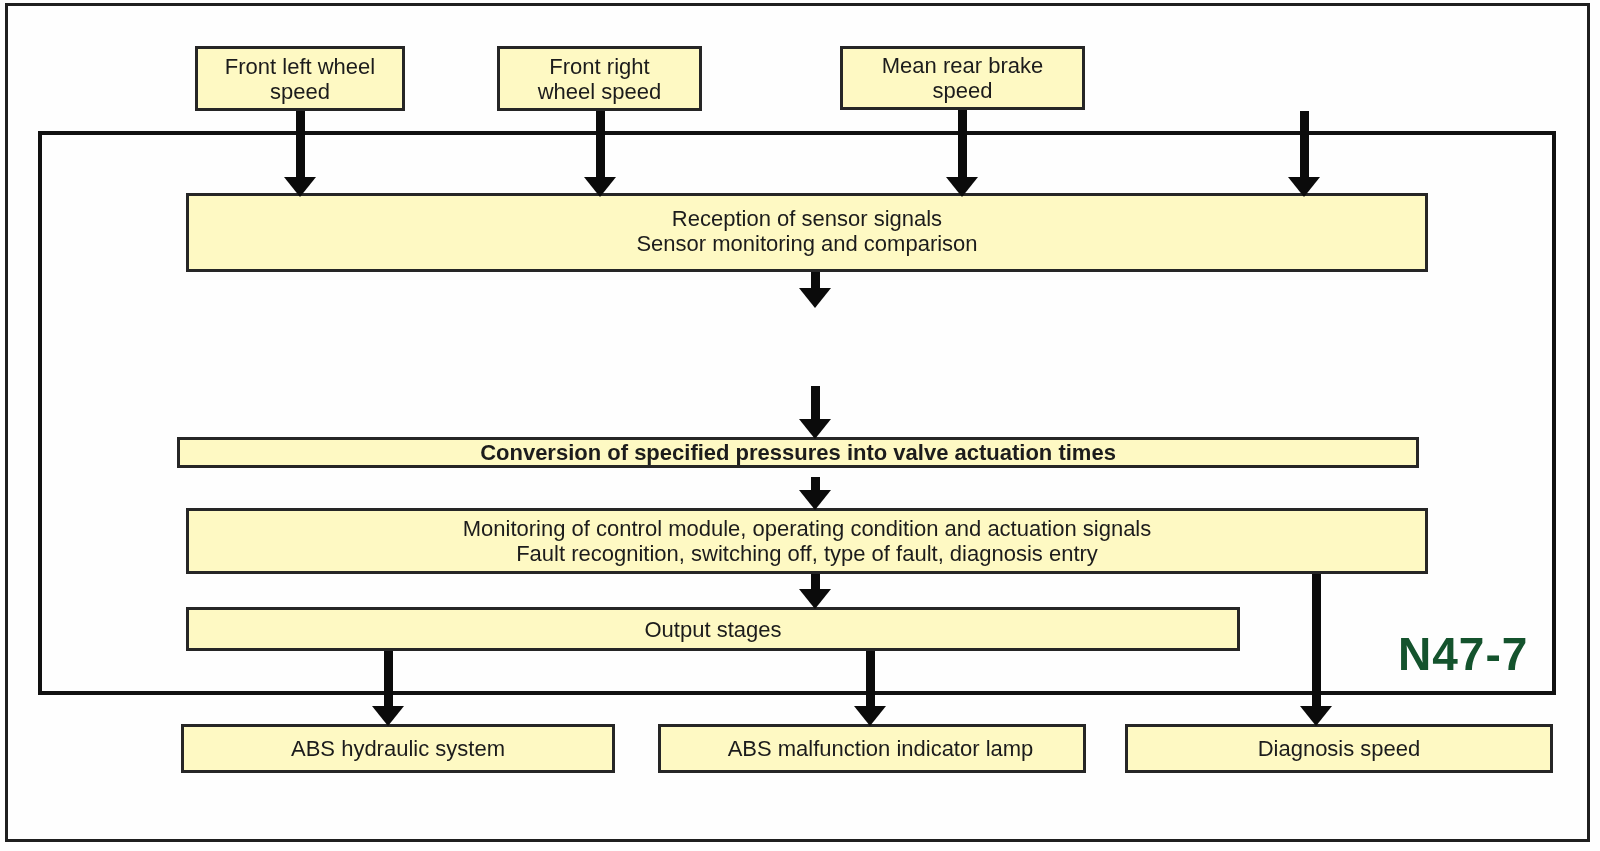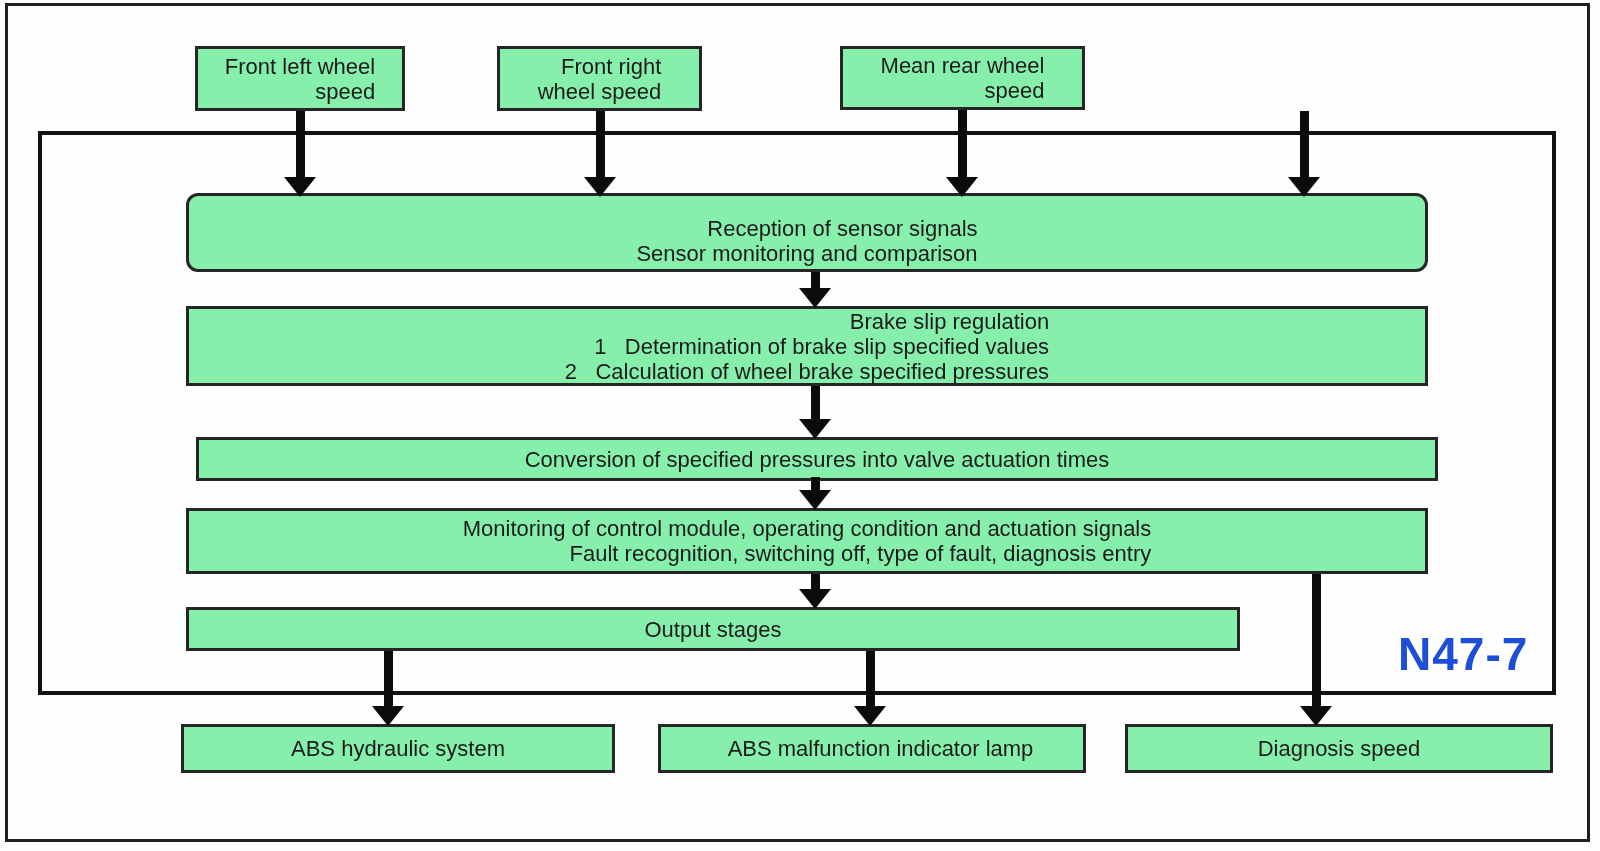--- a/index.html
+++ b/index.html
@@ -11,30 +11,30 @@
   }
   .frame {
     position:absolute; left:5px; top:3px; width:1585px; height:839px;
     border:3px solid #1f1f1f; box-sizing:border-box; background:transparent;
   }
   .ecu {
     position:absolute; left:38px; top:131px; width:1518px; height:564px;
     border:4px solid #111; box-sizing:border-box; background:transparent;
   }
   .box {
-    position:absolute; border:3px solid #262626; background:#86efac;
+    position:absolute; border:3px solid #262626; background:#fef9c3;
     box-sizing:border-box;
     display:flex; align-items:center; justify-content:center;
-    text-align:right; font-size:22px; line-height:25px;
+    text-align:center; font-size:22px; line-height:25px;
     white-space:pre-wrap; z-index:2;
   }
-  .box.top-align { align-items:flex-start; padding-top:20px;border-radius:12px; }
+  .box.top-align { align-items:flex-start; padding-top:10px; }
   .module-id {
     position:absolute; left:1398px; top:631px;
-    font-size:46px; line-height:46px; font-weight:bold; color:#1d4ed8;
+    font-size:46px; line-height:46px; font-weight:bold; color:#14532d;
     letter-spacing:1px; z-index:2;
   }
   .varrow { position:absolute; width:32px; z-index:5; }
   .varrow .shaft {
     position:absolute; left:50%; margin-left:-4.5px; width:9px;
     top:0; bottom:12px; background:#0b0b0b;
   }
   .varrow .head {
     position:absolute; left:50%; margin-left:-16px; bottom:0;
     width:0; height:0;
@@ -46,31 +46,28 @@
 <body>
 
 <div class="canvas">
 
   <div class="frame"></div>
 
   <div class="box" style="left:195px; top:46px; width:210px; height:65px;">Front left wheel
 speed</div>
   <div class="box" style="left:497px; top:46px; width:205px; height:65px;">Front right
 wheel speed</div>
-  <div class="box" style="left:840px; top:46px; width:245px; height:64px;">Mean rear wheel
+  <div class="box" style="left:840px; top:46px; width:245px; height:64px;">Mean rear brake
 speed</div>
 
   <div class="ecu"></div>
 
   <div class="box top-align" style="left:186px; top:193px; width:1242px; height:79px;">Reception of sensor signals
 Sensor monitoring and comparison</div>
-  <div class="box" style="left:186px; top:306px; width:1242px; height:80px;">Brake slip regulation
-1   Determination of brake slip specified values
-2   Calculation of wheel brake specified pressures</div>
-  <div class="box" style="left:196px; top:437px; width:1242px; height:44px;">Conversion of specified pressures into valve actuation times</div>
+  <div class="box" style="left:177px; top:437px; width:1242px; height:31px;font-weight:bold;">Conversion of specified pressures into valve actuation times</div>
   <div class="box" style="left:186px; top:508px; width:1242px; height:66px;">Monitoring of control module, operating condition and actuation signals
 Fault recognition, switching off, type of fault, diagnosis entry</div>
   <div class="box" style="left:186px; top:607px; width:1054px; height:44px;">Output stages</div>
 
   <div class="module-id">N47-7</div>
 
   <div class="box" style="left:181px; top:724px; width:434px; height:49px;">ABS hydraulic system</div>
   <div class="box" style="left:658px; top:724px; width:428px; height:49px;padding-left:17px;">ABS malfunction indicator lamp</div>
   <div class="box" style="left:1125px; top:724px; width:428px; height:49px;">Diagnosis speed</div>
 

